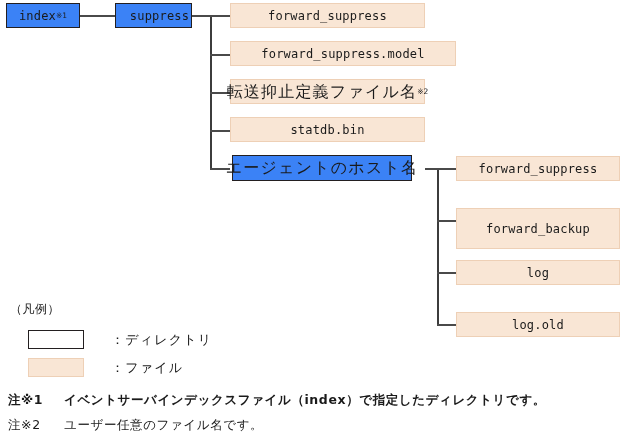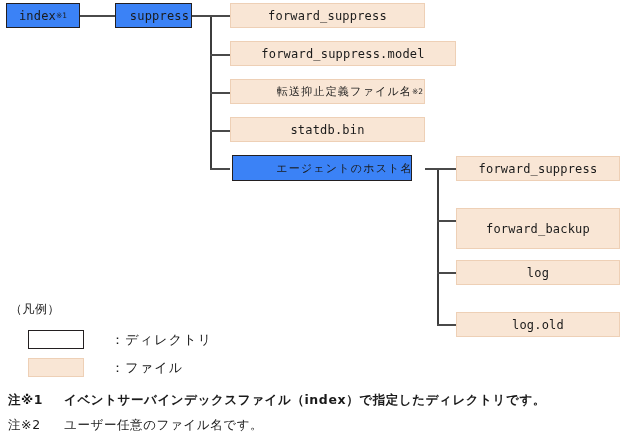--- a/index.html
+++ b/index.html
@@ -42,23 +42,22 @@
     background: #f9e6d5;
     border: 1.2px solid #eed0b6;
   }
   .node .mono {
     font-family: "DejaVu Sans Mono", "Liberation Mono", monospace;
     font-size: 12px;
     letter-spacing: 0.2px;
   }
   .node .jp {
     font-family: Liberation Sans, sans-serif;
-    font-size: 11px;
+    font-size: 16px;
     letter-spacing: 1.2px;
-    padding-left: 45px;
   }
   sup.note {
     font-size: 7.5px;
     vertical-align: super;
     line-height: 0;
     letter-spacing: 0;
     font-family: "DejaVu Sans", sans-serif;
   }
 
   

